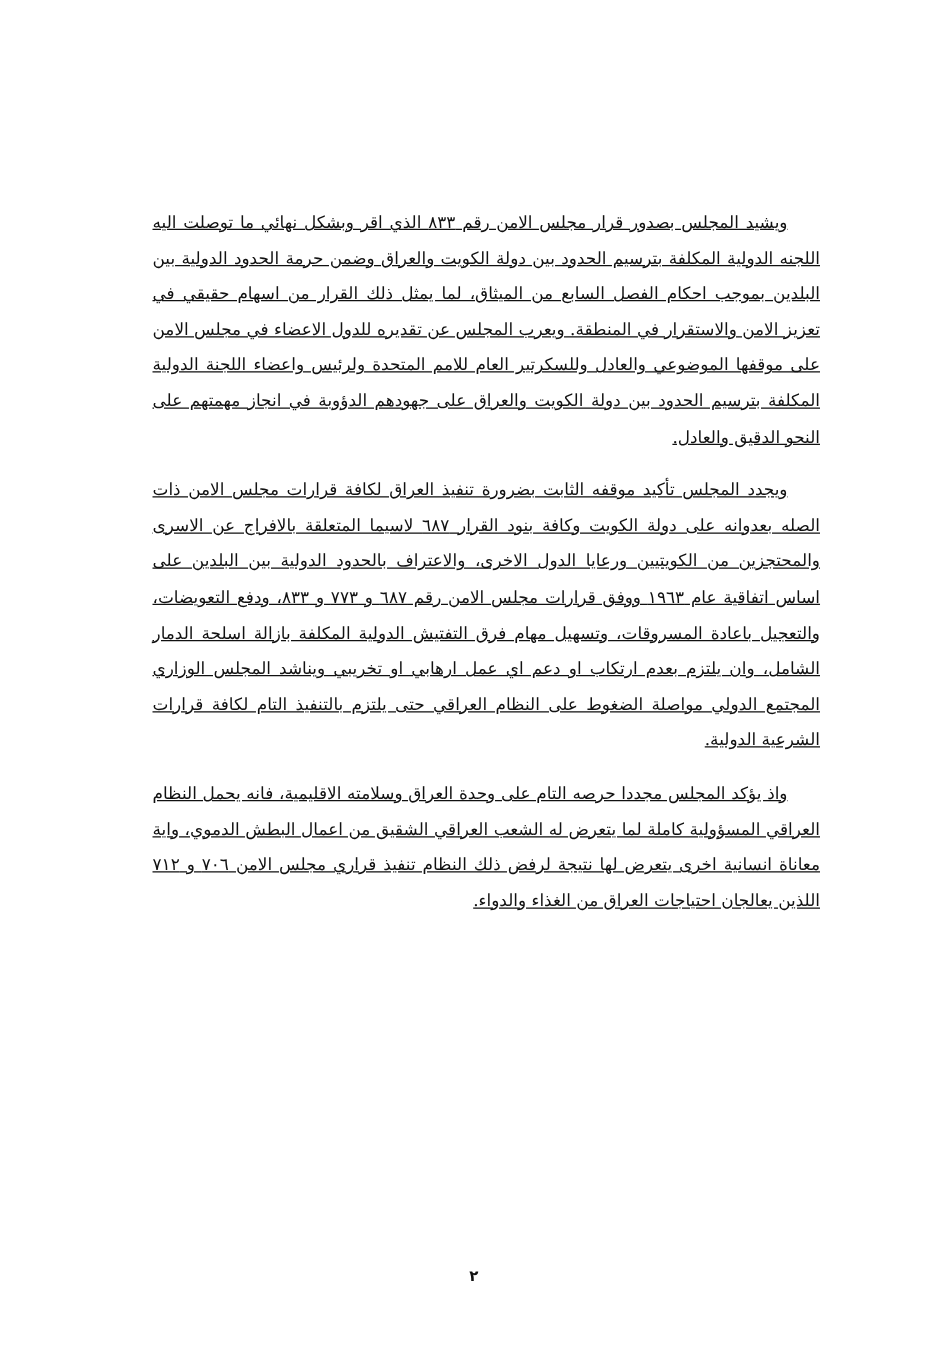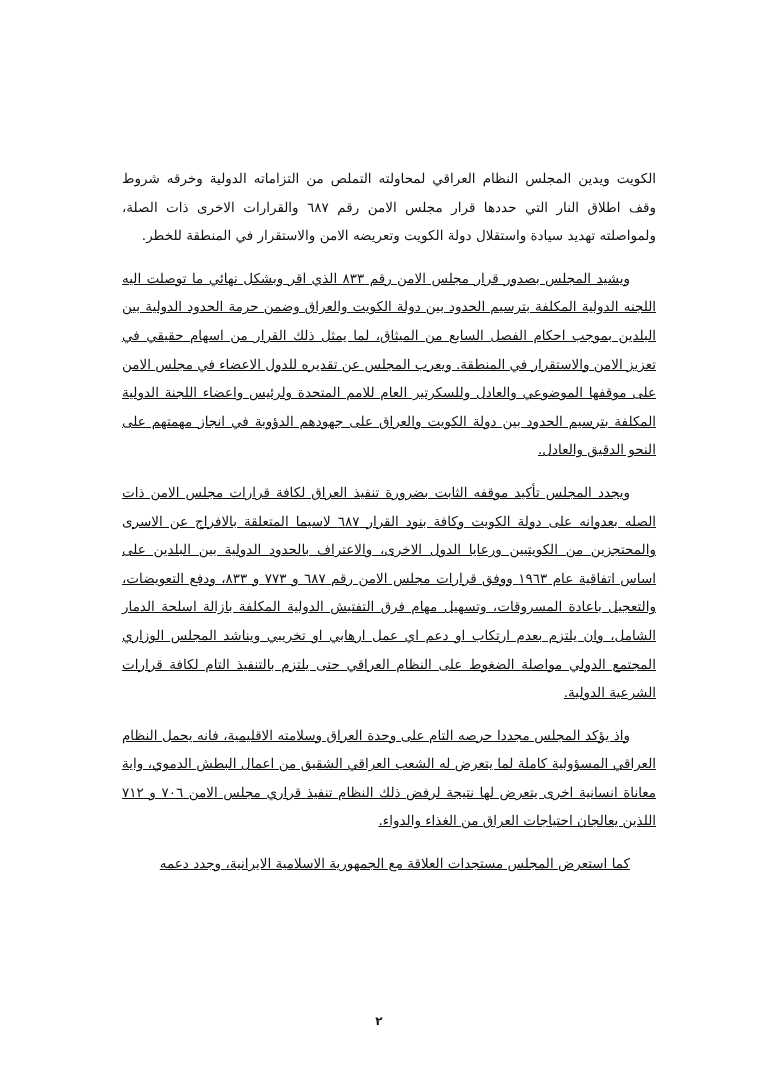--- a/index.html
+++ b/index.html
@@ -29,20 +29,18 @@
     font-size: 12px;
     font-weight: bold;
     color: #111111;
     direction: rtl;
   }
 </style>
 </head>
 <body>
 
 <div class="page">
-  <p class="para first">الكويت ويدين المجلس النظام العراقي لمحاولته التملص من التزاماته الدولية وخرقه شروط وقف اطلاق النار التي حددها قرار مجلس الامن رقم ٦٨٧ والقرارات الاخرى ذات الصلة، ولمواصلته تهديد سيادة واستقلال دولة الكويت وتعريضه الامن والاستقرار في المنطقة للخطر.</p>
   <p class="para indent">ويشيد المجلس بصدور قرار مجلس الامن رقم ٨٣٣ الذي اقر وبشكل نهائي ما توصلت اليه اللجنه الدولية المكلفة بترسيم الحدود بين دولة الكويت والعراق وضمن حرمة الحدود الدولية بين البلدين بموجب احكام الفصل السابع من الميثاق، لما يمثل ذلك القرار من اسهام حقيقي في تعزيز الامن والاستقرار في المنطقة. ويعرب المجلس عن تقديره للدول الاعضاء في مجلس الامن على موقفها الموضوعي والعادل وللسكرتير العام للامم المتحدة ولرئيس واعضاء اللجنة الدولية المكلفة بترسيم الحدود بين دولة الكويت والعراق على جهودهم الدؤوبة في انجاز مهمتهم على النحو الدقيق والعادل.</p>
   <p class="para indent">ويجدد المجلس تأكيد موقفه الثابت بضرورة تنفيذ العراق لكافة قرارات مجلس الامن ذات الصله بعدوانه على دولة الكويت وكافة بنود القرار ٦٨٧ لاسيما المتعلقة بالافراج عن الاسرى والمحتجزين من الكويتيين ورعايا الدول الاخرى، والاعتراف بالحدود الدولية بين البلدين على اساس اتفاقية عام ١٩٦٣ ووفق قرارات مجلس الامن رقم ٦٨٧ و ٧٧٣ و ٨٣٣، ودفع التعويضات، والتعجيل باعادة المسروقات، وتسهيل مهام فرق التفتيش الدولية المكلفة بازالة اسلحة الدمار الشامل، وان يلتزم بعدم ارتكاب او دعم اي عمل ارهابي او تخريبي ويناشد المجلس الوزاري المجتمع الدولي مواصلة الضغوط على النظام العراقي حتى يلتزم بالتنفيذ التام لكافة قرارات الشرعية الدولية.</p>
   <p class="para indent">واذ يؤكد المجلس مجددا حرصه التام على وحدة العراق وسلامته الاقليمية، فانه يحمل النظام العراقي المسؤولية كاملة لما يتعرض له الشعب العراقي الشقيق من اعمال البطش الدموي، واية معاناة انسانية اخرى يتعرض لها نتيجة لرفض ذلك النظام تنفيذ قراري مجلس الامن ٧٠٦ و ٧١٢ اللذين يعالجان احتياجات العراق من الغذاء والدواء.</p>
-  <p class="para indent">كما استعرض المجلس مستجدات العلاقة مع الجمهورية الاسلامية الايرانية، وجدد دعمه</p>
 </div>
 
 <div class="page-number">٢</div>
 
 </body></html>

